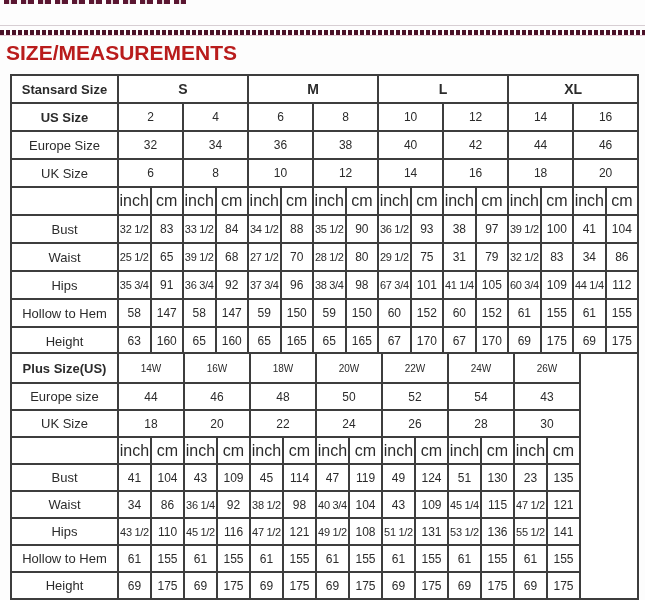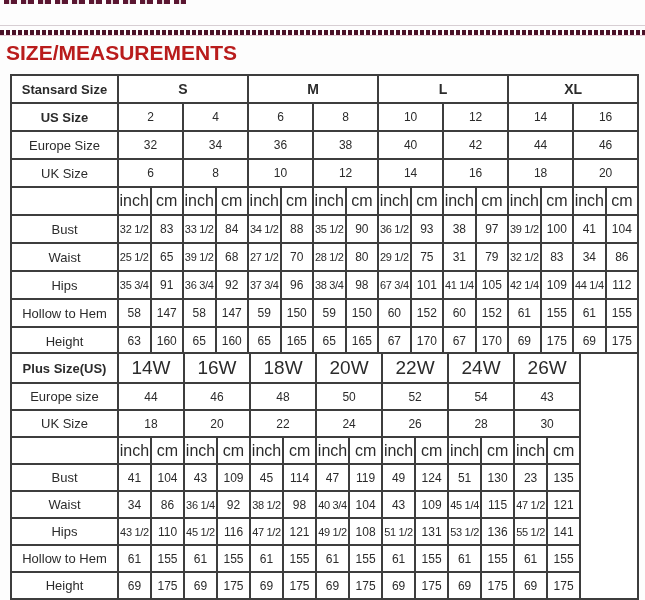--- a/index.html
+++ b/index.html
@@ -37,21 +37,21 @@
     text-align:center;vertical-align:middle;padding:0;
     color:#2b2b2b;white-space:nowrap;overflow:visible;
     font-size:13px;
   }
   #std-table tr{height:28px;}
   #plus-table tr{height:27px;}
   #plus-table tr:first-child{height:30px;}
   .lbl{font-size:13px;}
   .bold{font-weight:bold;}
   .group{font-weight:bold;font-size:14px;}
-  .gplain{font-size:19px;}
+  .gplain{font-size:10px;}
   .num{font-size:12px;}
   .frac{font-size:11px;letter-spacing:-0.3px;}
   .unit{font-size:16px;}
 </style>
 </head>
 <body>
 
 <div class="top-frag"></div>
 <div class="hairline"></div>
 <div class="dashline"></div>
@@ -182,21 +182,21 @@
         <td class="num frac">36 3/4</td>
         <td class="num">92</td>
         <td class="num frac">37 3/4</td>
         <td class="num">96</td>
         <td class="num frac">38 3/4</td>
         <td class="num">98</td>
         <td class="num frac">67 3/4</td>
         <td class="num">101</td>
         <td class="num frac">41 1/4</td>
         <td class="num">105</td>
-        <td class="num frac">42 1/4</td>
+        <td class="num frac">60 3/4</td>
         <td class="num">109</td>
         <td class="num frac">44 1/4</td>
         <td class="num">112</td>
       </tr>
       <tr>
         <td class="lbl">Hollow to Hem</td>
         <td class="num">58</td>
         <td class="num">147</td>
         <td class="num">58</td>
         <td class="num">147</td>

